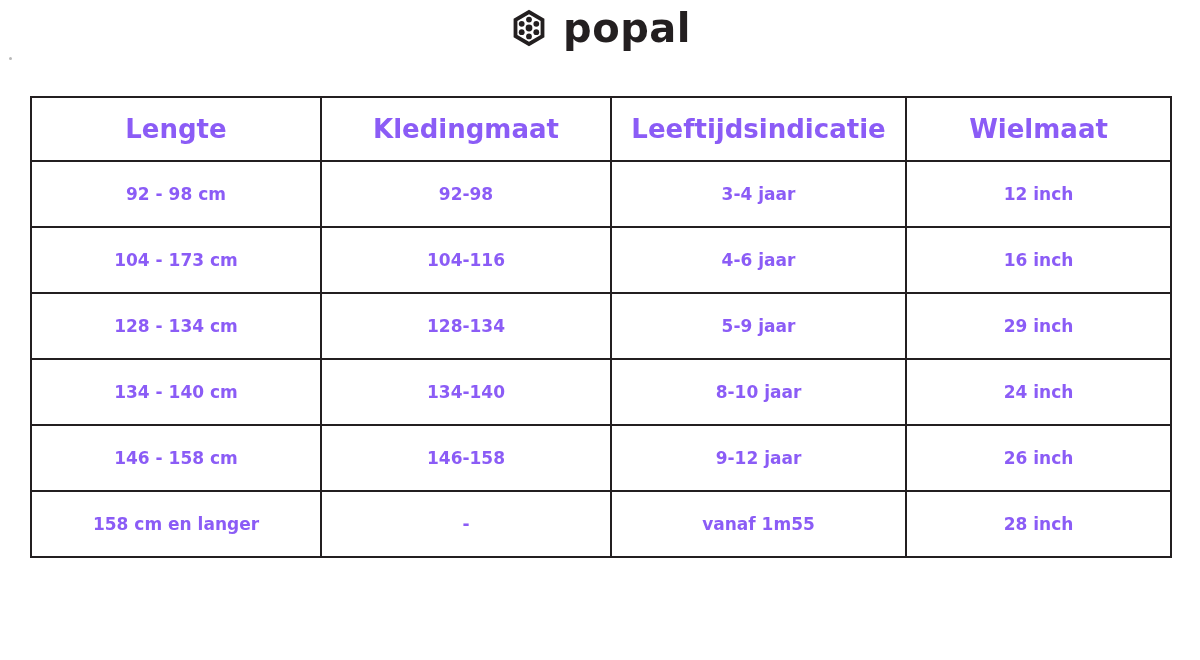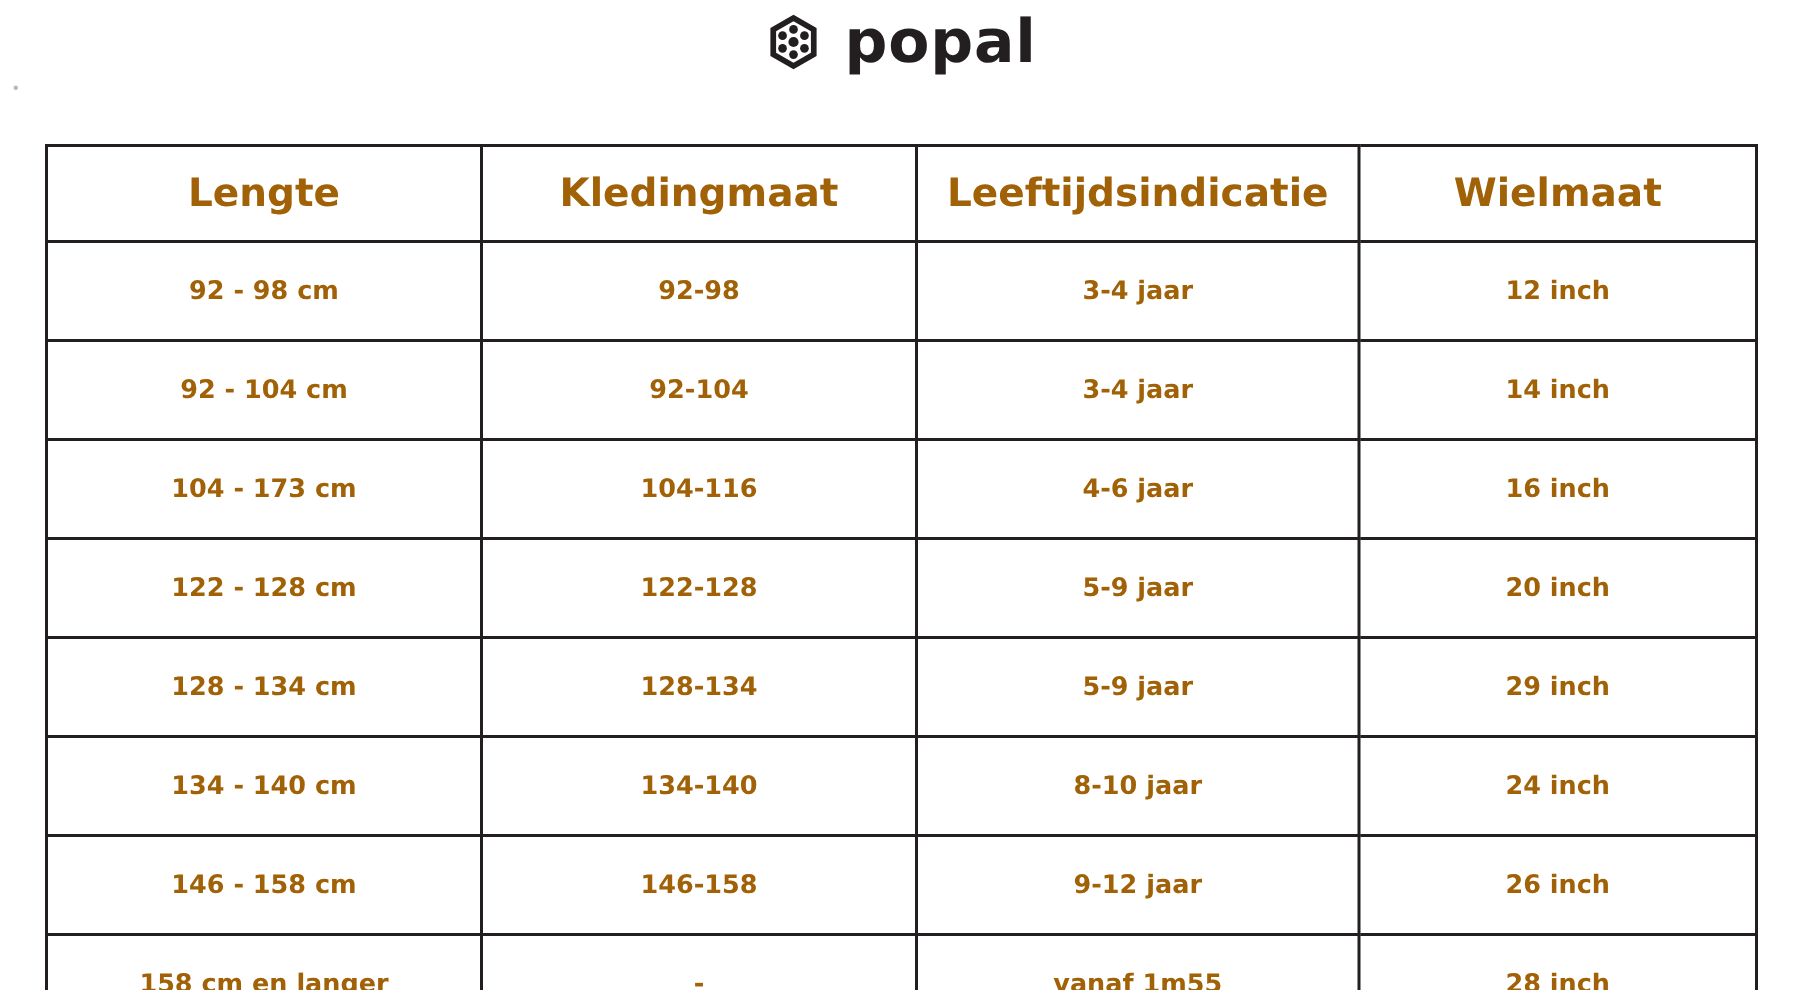--- a/index.html
+++ b/index.html
@@ -55,21 +55,21 @@
     table-layout: fixed;
   }
   table.size-table td,
   table.size-table th {
     border: 2px solid #231f20;
     text-align: center;
     vertical-align: middle;
     height: 56px;
     padding: 4px 4px;
     font-weight: 700;
-    color: #a16207;
+    color: #8b5cf6;
     white-space: nowrap;
   }
   table.size-table th {
     font-size: 26px;
     height: 54px;
   }
   table.size-table td {
     font-size: 17px;
   }
   
@@ -132,36 +132,24 @@
       </tr>
     </thead>
     <tbody>
       <tr>
         <td>92 - 98 cm</td>
         <td>92-98</td>
         <td>3-4 jaar</td>
         <td>12 inch</td>
       </tr>
       <tr>
-        <td>92 - 104 cm</td>
-        <td>92-104</td>
-        <td>3-4 jaar</td>
-        <td>14 inch</td>
-      </tr>
-      <tr>
         <td>104 - 173 cm</td>
         <td>104-116</td>
         <td>4-6 jaar</td>
         <td>16 inch</td>
-      </tr>
-      <tr>
-        <td>122 - 128 cm</td>
-        <td>122-128</td>
-        <td>5-9 jaar</td>
-        <td>20 inch</td>
       </tr>
       <tr>
         <td>128 - 134 cm</td>
         <td>128-134</td>
         <td>5-9 jaar</td>
         <td>29 inch</td>
       </tr>
       <tr>
         <td>134 - 140 cm</td>
         <td>134-140</td>

